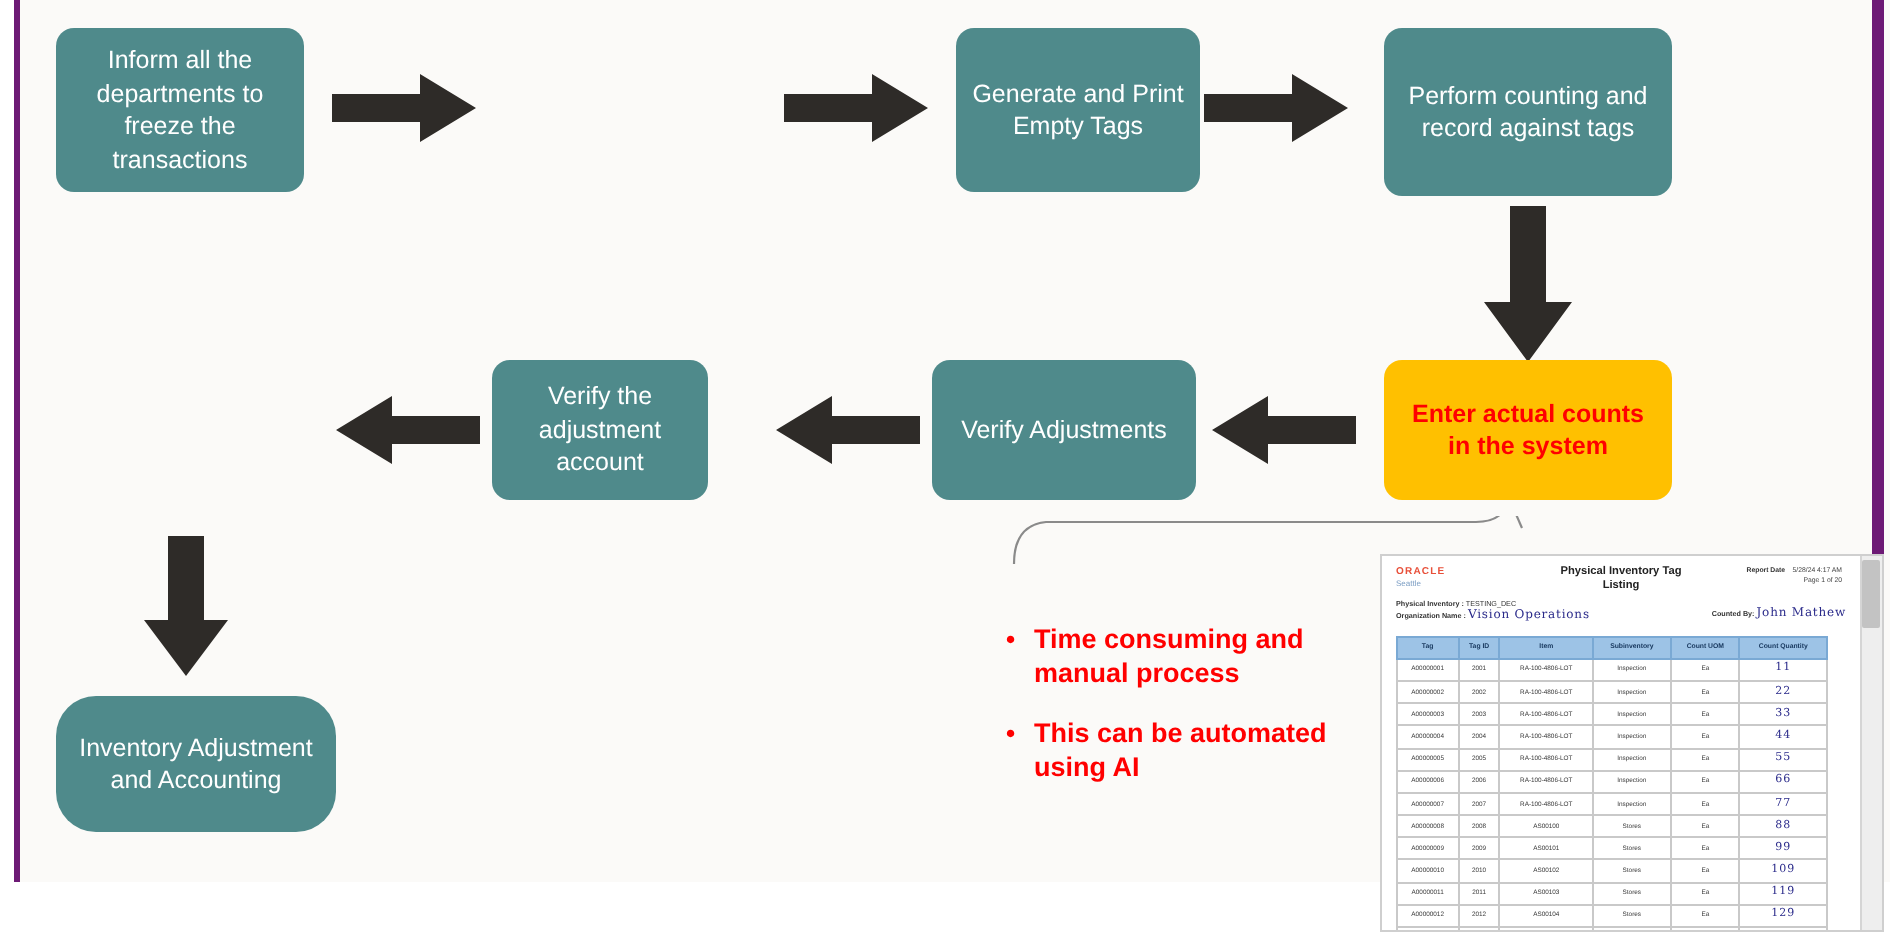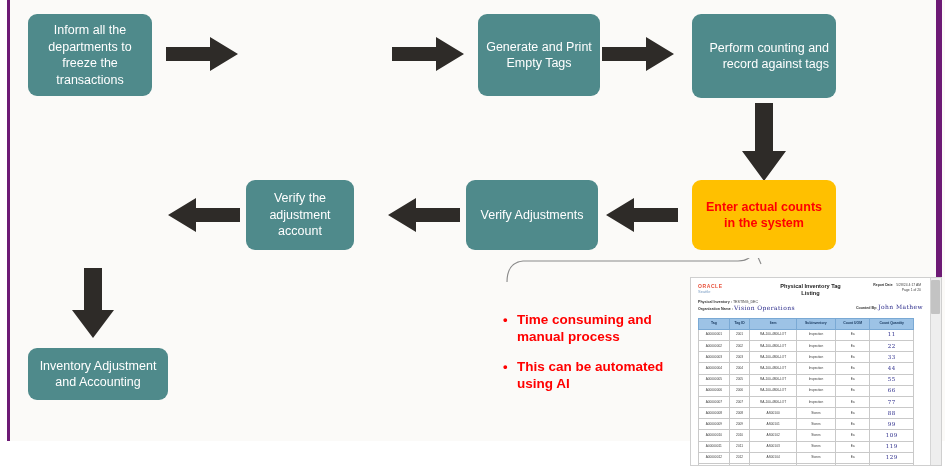--- a/index.html
+++ b/index.html
@@ -244,21 +244,21 @@
   <div class="pbox teal" style="left:466px; top:14px; width:122px; height:82px;margin-left:12px;">
     <span>Generate and Print Empty Tags</span>
   </div>
 
   <div class="arrow" style="left:602px; top:37px;">
     <svg width="72" height="34" viewBox="0 0 72 34">
       <polygon points="0,10 44,10 44,0 72,17 44,34 44,24 0,24" fill="#2e2b28"></polygon>
     </svg>
   </div>
 
-  <div class="pbox teal" style="left:692px; top:14px; width:144px; height:84px;text-align:right;">
+  <div class="pbox teal" style="left:692px; top:14px; width:144px; height:84px;">
     <span>Perform counting and record against tags</span>
   </div>
 
   <div class="arrow" style="left:742px; top:103px;">
     <svg width="44" height="78" viewBox="0 0 44 78">
       <polygon points="13,0 31,0 31,48 44,48 22,78 0,48 13,48" fill="#2e2b28"></polygon>
     </svg>
   </div>
 
 
@@ -291,21 +291,21 @@
   <div class="pbox amber" style="left:692px; top:180px; width:144px; height:70px;">
     <span>Enter actual counts in the system</span>
   </div>
 
   <div class="arrow" style="left:72px; top:268px;">
     <svg width="42" height="70" viewBox="0 0 42 70">
       <polygon points="12,0 30,0 30,42 42,42 21,70 0,42 12,42" fill="#2e2b28"></polygon>
     </svg>
   </div>
 
-  <div class="pbox teal" style="left:28px; top:348px; width:140px; height:52px;">
+  <div class="pbox teal" style="left:28px; top:348px; width:140px; height:68px;border-radius:20px;">
     <span>Inventory Adjustment and Accounting</span>
   </div>
 
   <div class="callout">
     <svg width="260" height="24" viewBox="0 0 260 24">
       <path d="M2,24 C2,10 8,4 18,3 L233,3 C243,3 248,-1 249,-10" fill="none" stroke="#8a8a8a" stroke-width="1.1"></path>
       <path d="M249,-10 L256,6" fill="none" stroke="#8a8a8a" stroke-width="1.1"></path>
     </svg>
   </div>
 

